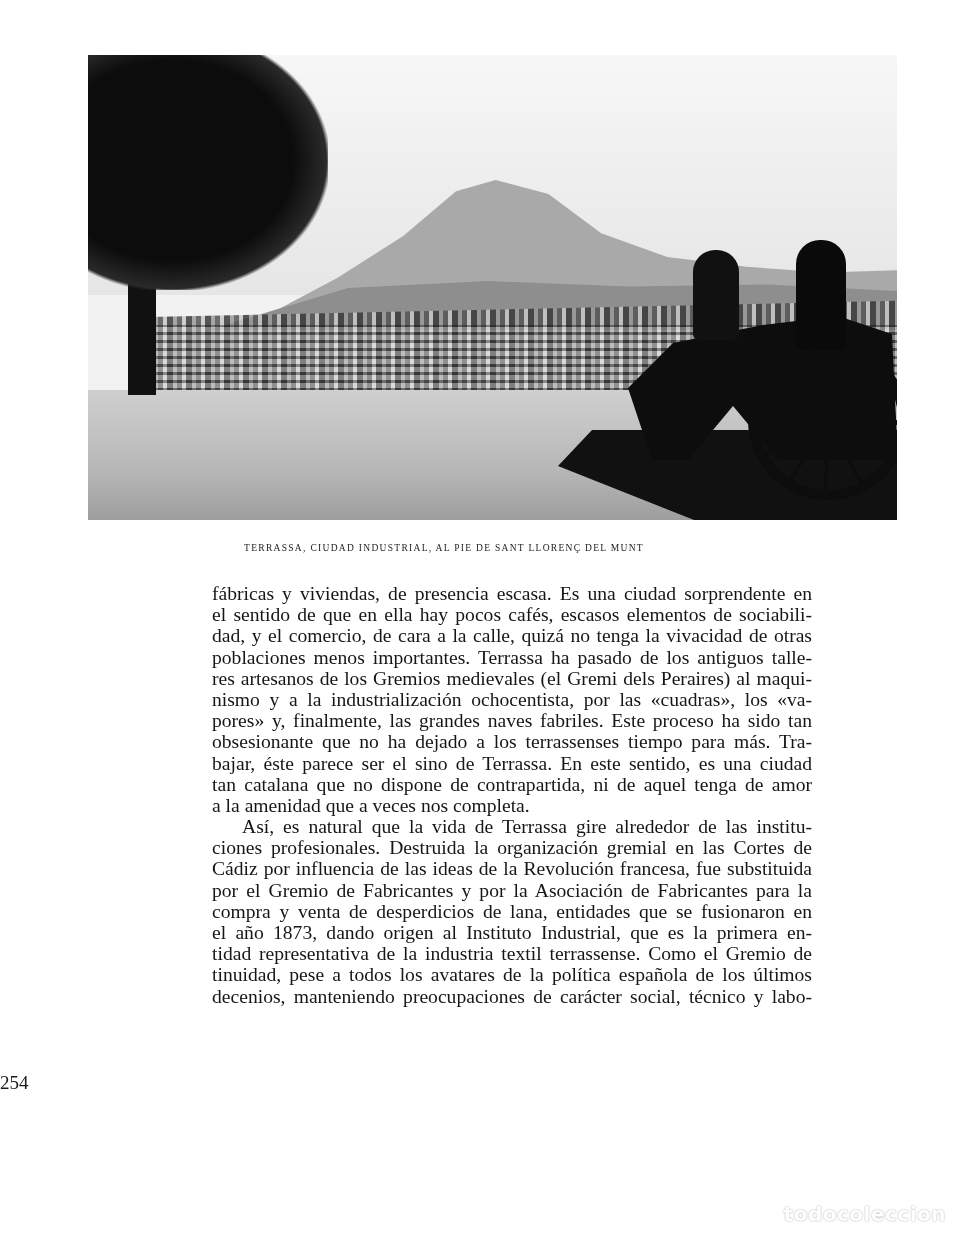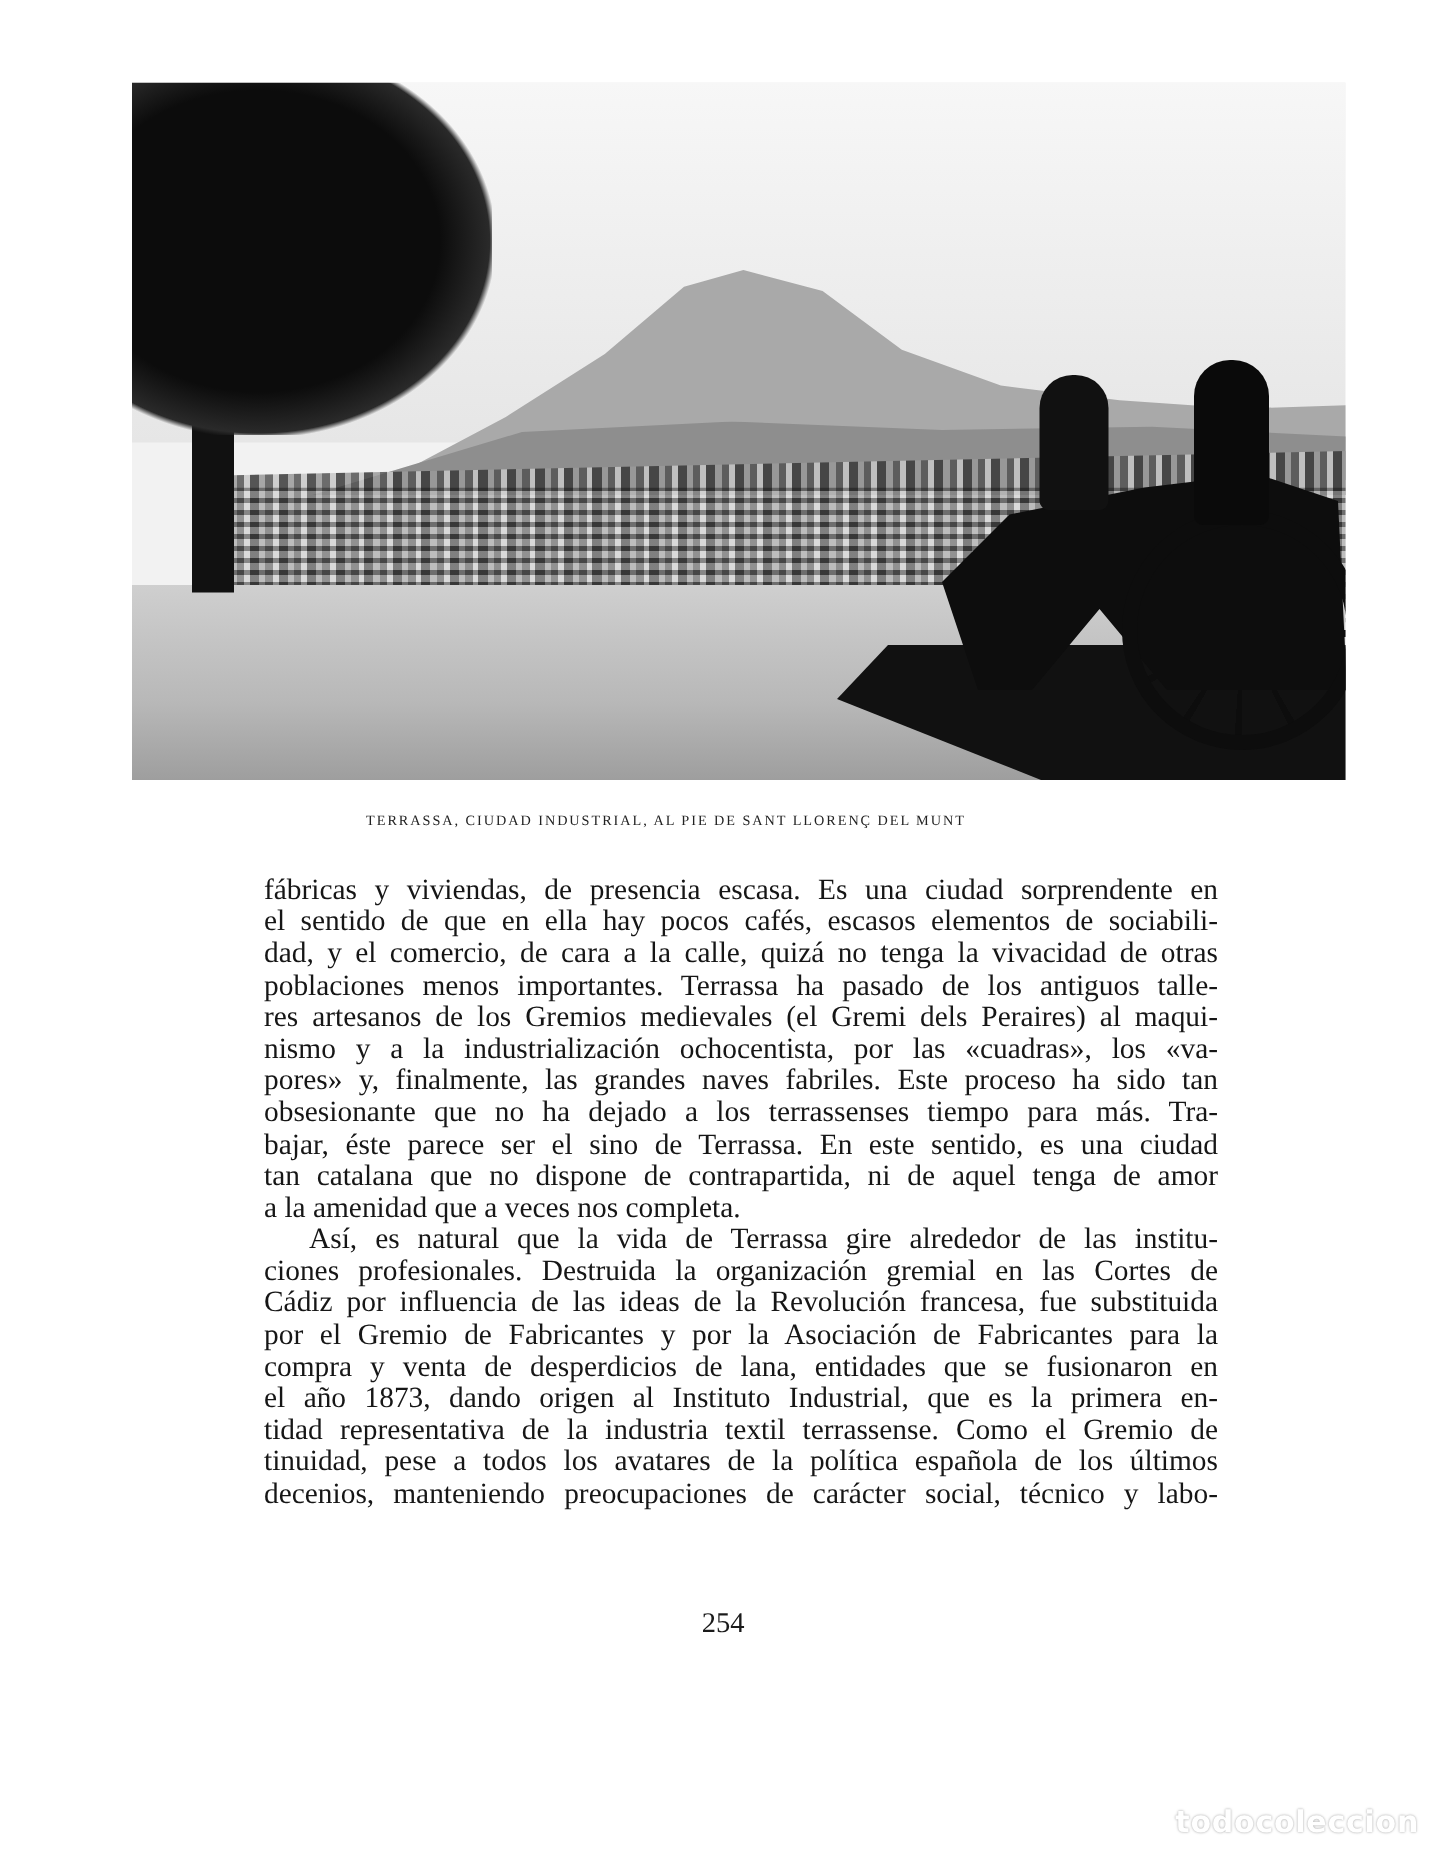--- a/index.html
+++ b/index.html
@@ -45,26 +45,26 @@
     .photo .figure2 { position: absolute; left: 708px; top: 185px; width: 50px; height: 110px; background: #0a0a0a;
                       border-radius: 24px 24px 6px 6px; }
 
     
     .caption { position: absolute; left: 0; width: 888px; top: 543px; text-align: center;
                font-size: 9.5px; letter-spacing: 1.3px; color: #222; }
 
     
     .body-text { position: absolute; left: 176px; top: 583px; width: 636px;
                  font-size: 19.6px; line-height: 21.2px; color: #161616; }
-    .line { display: block; white-space: nowrap; text-align: justify; text-align-last: justify; height: 21.2px; }
+    .line { display: block; white-space: nowrap; text-align: justify; text-align-last: justify; height: 21.2px; margin-left: 36px; }
     .line.last { text-align-last: left; font-family: Liberation Serif, serif; }
     .line.indent { padding-left: 30px; }
 
     
-    .page-number { position: absolute; left: 0; width: 964px; top: 1072px; text-align: center;
+    .page-number { position: absolute; left: 0; width: 964px; top: 1072px; text-align: left;
                    font-size: 19px; color: #1a1a1a; }
 
     
     .watermark { position: absolute; right: 18px; top: 1202px; font-family: "DejaVu Sans", sans-serif;
                  font-weight: bold; font-size: 20px; color: #ffffff; letter-spacing: .5px;
                  text-shadow: 0 0 2px #b9b9b9, 0 0 1px #c9c9c9; }
   </style>
 </head>
 <body>
 

